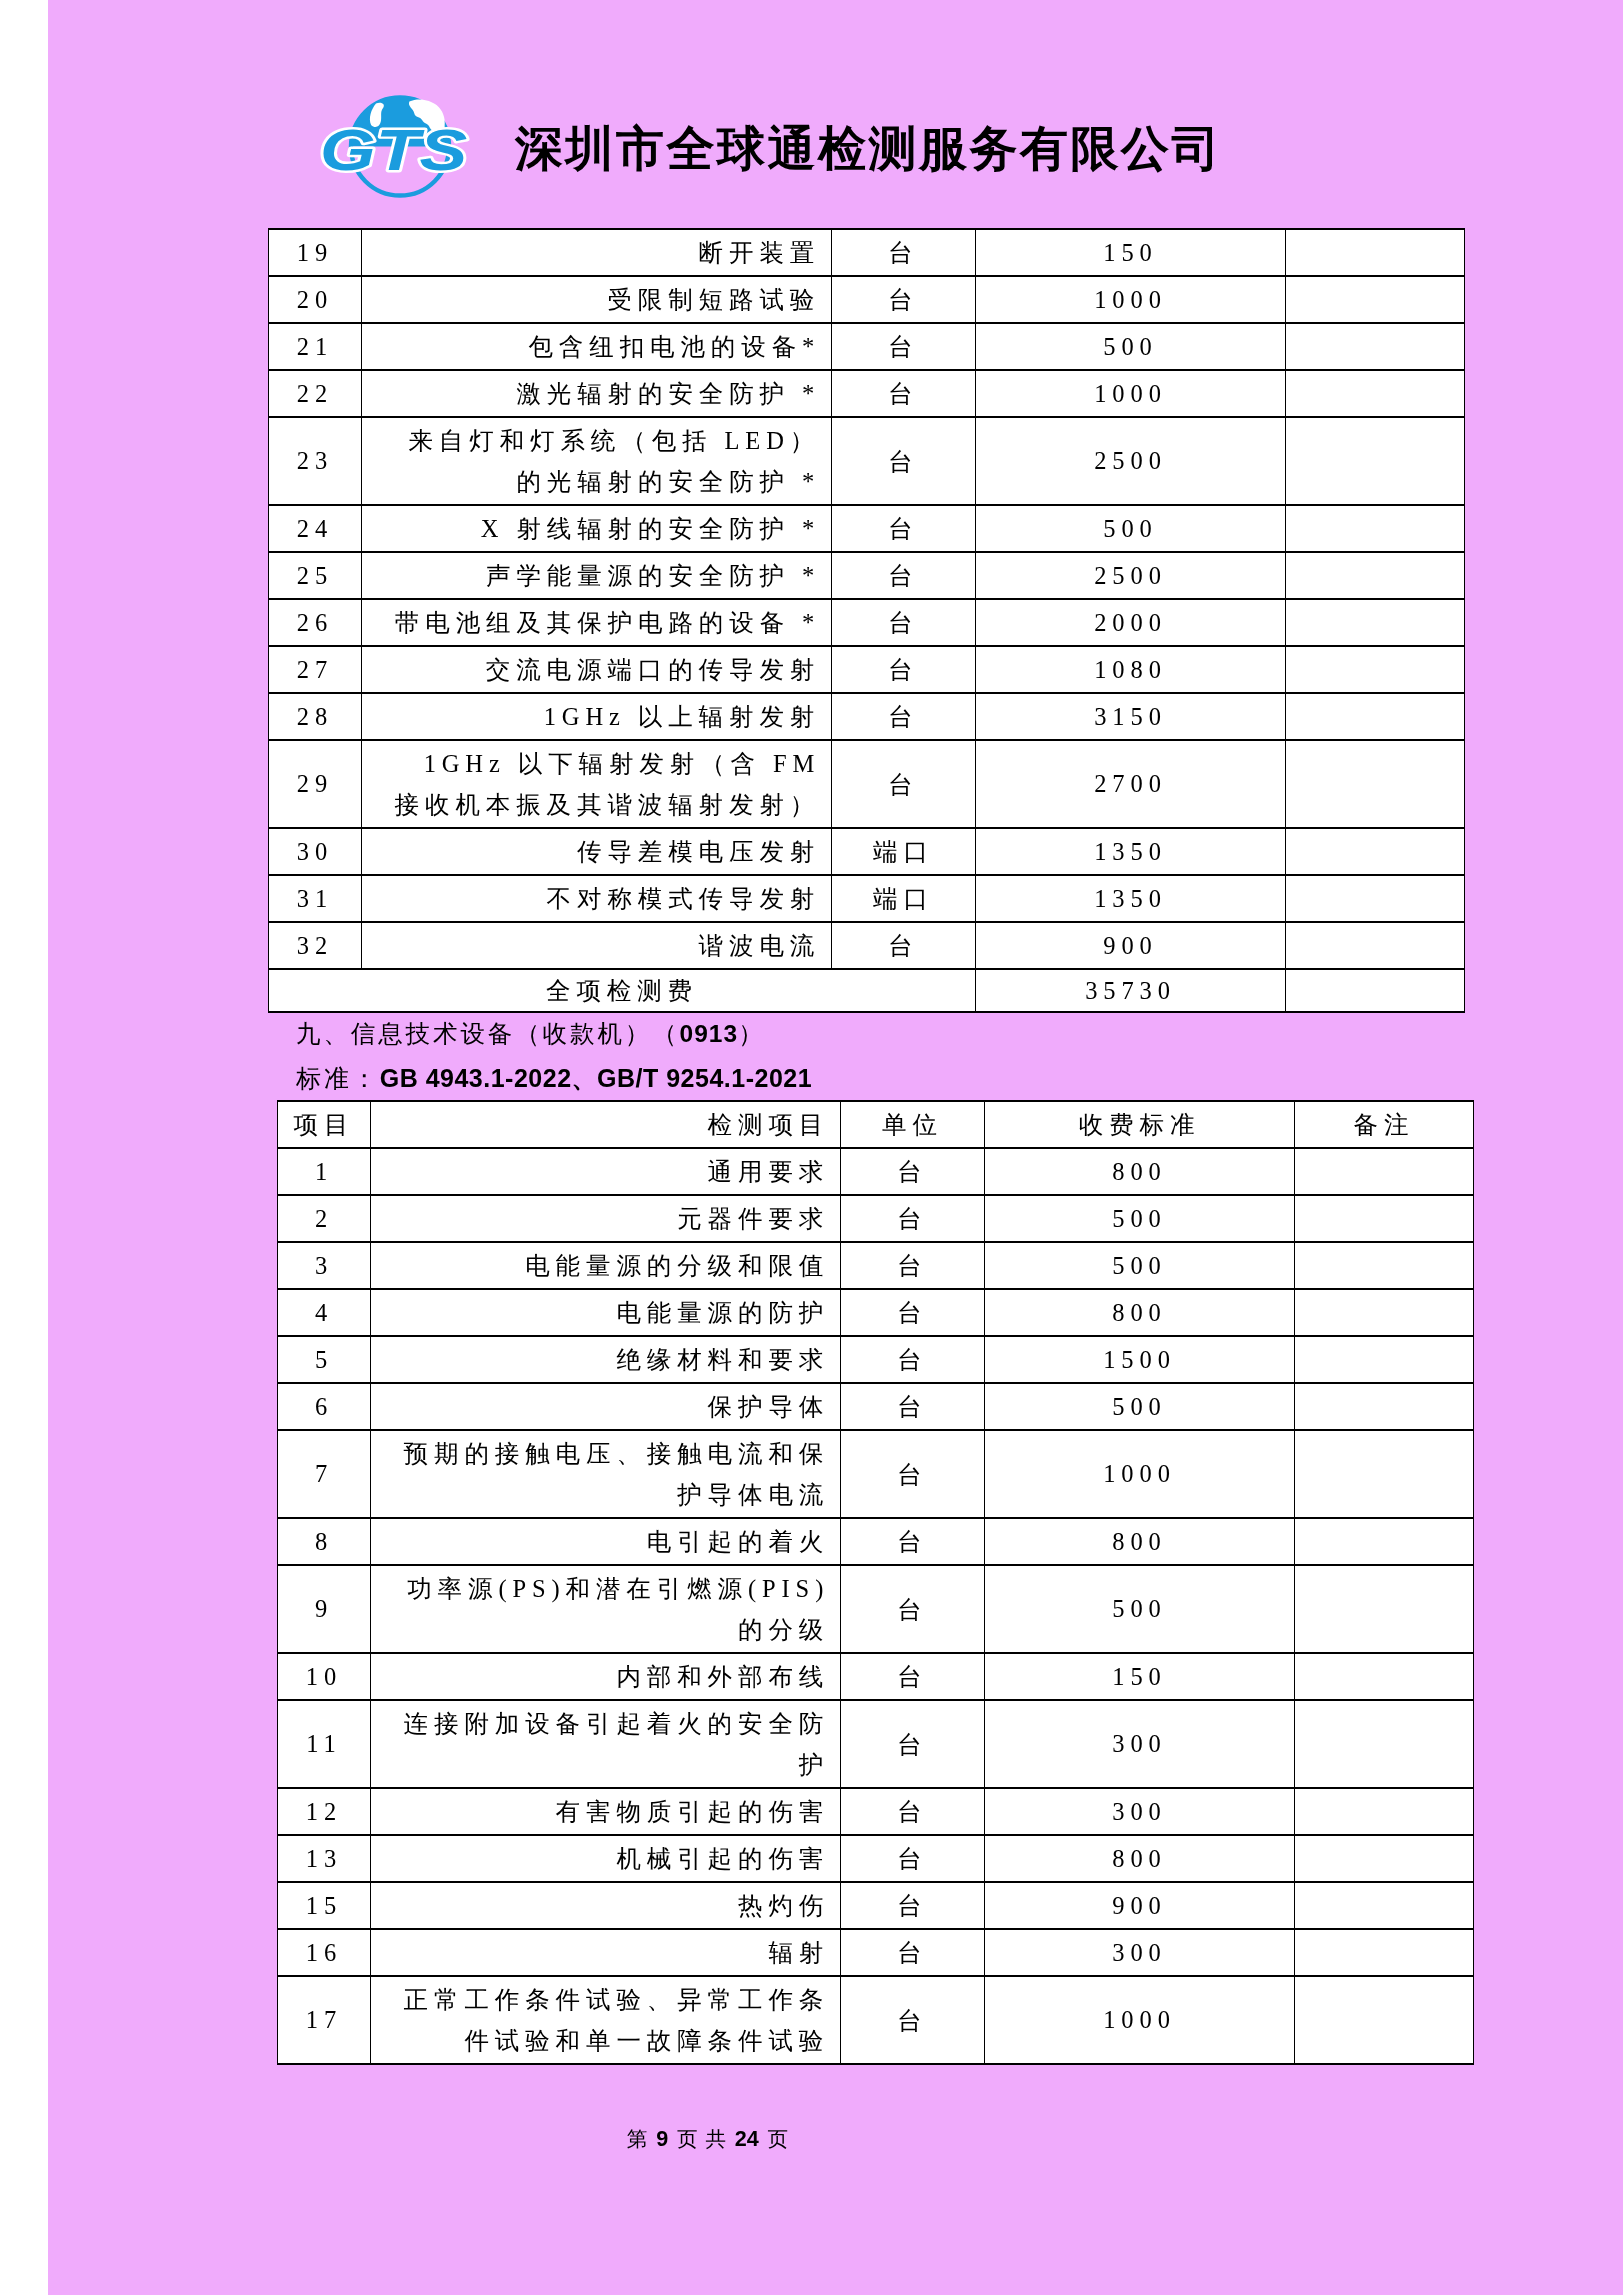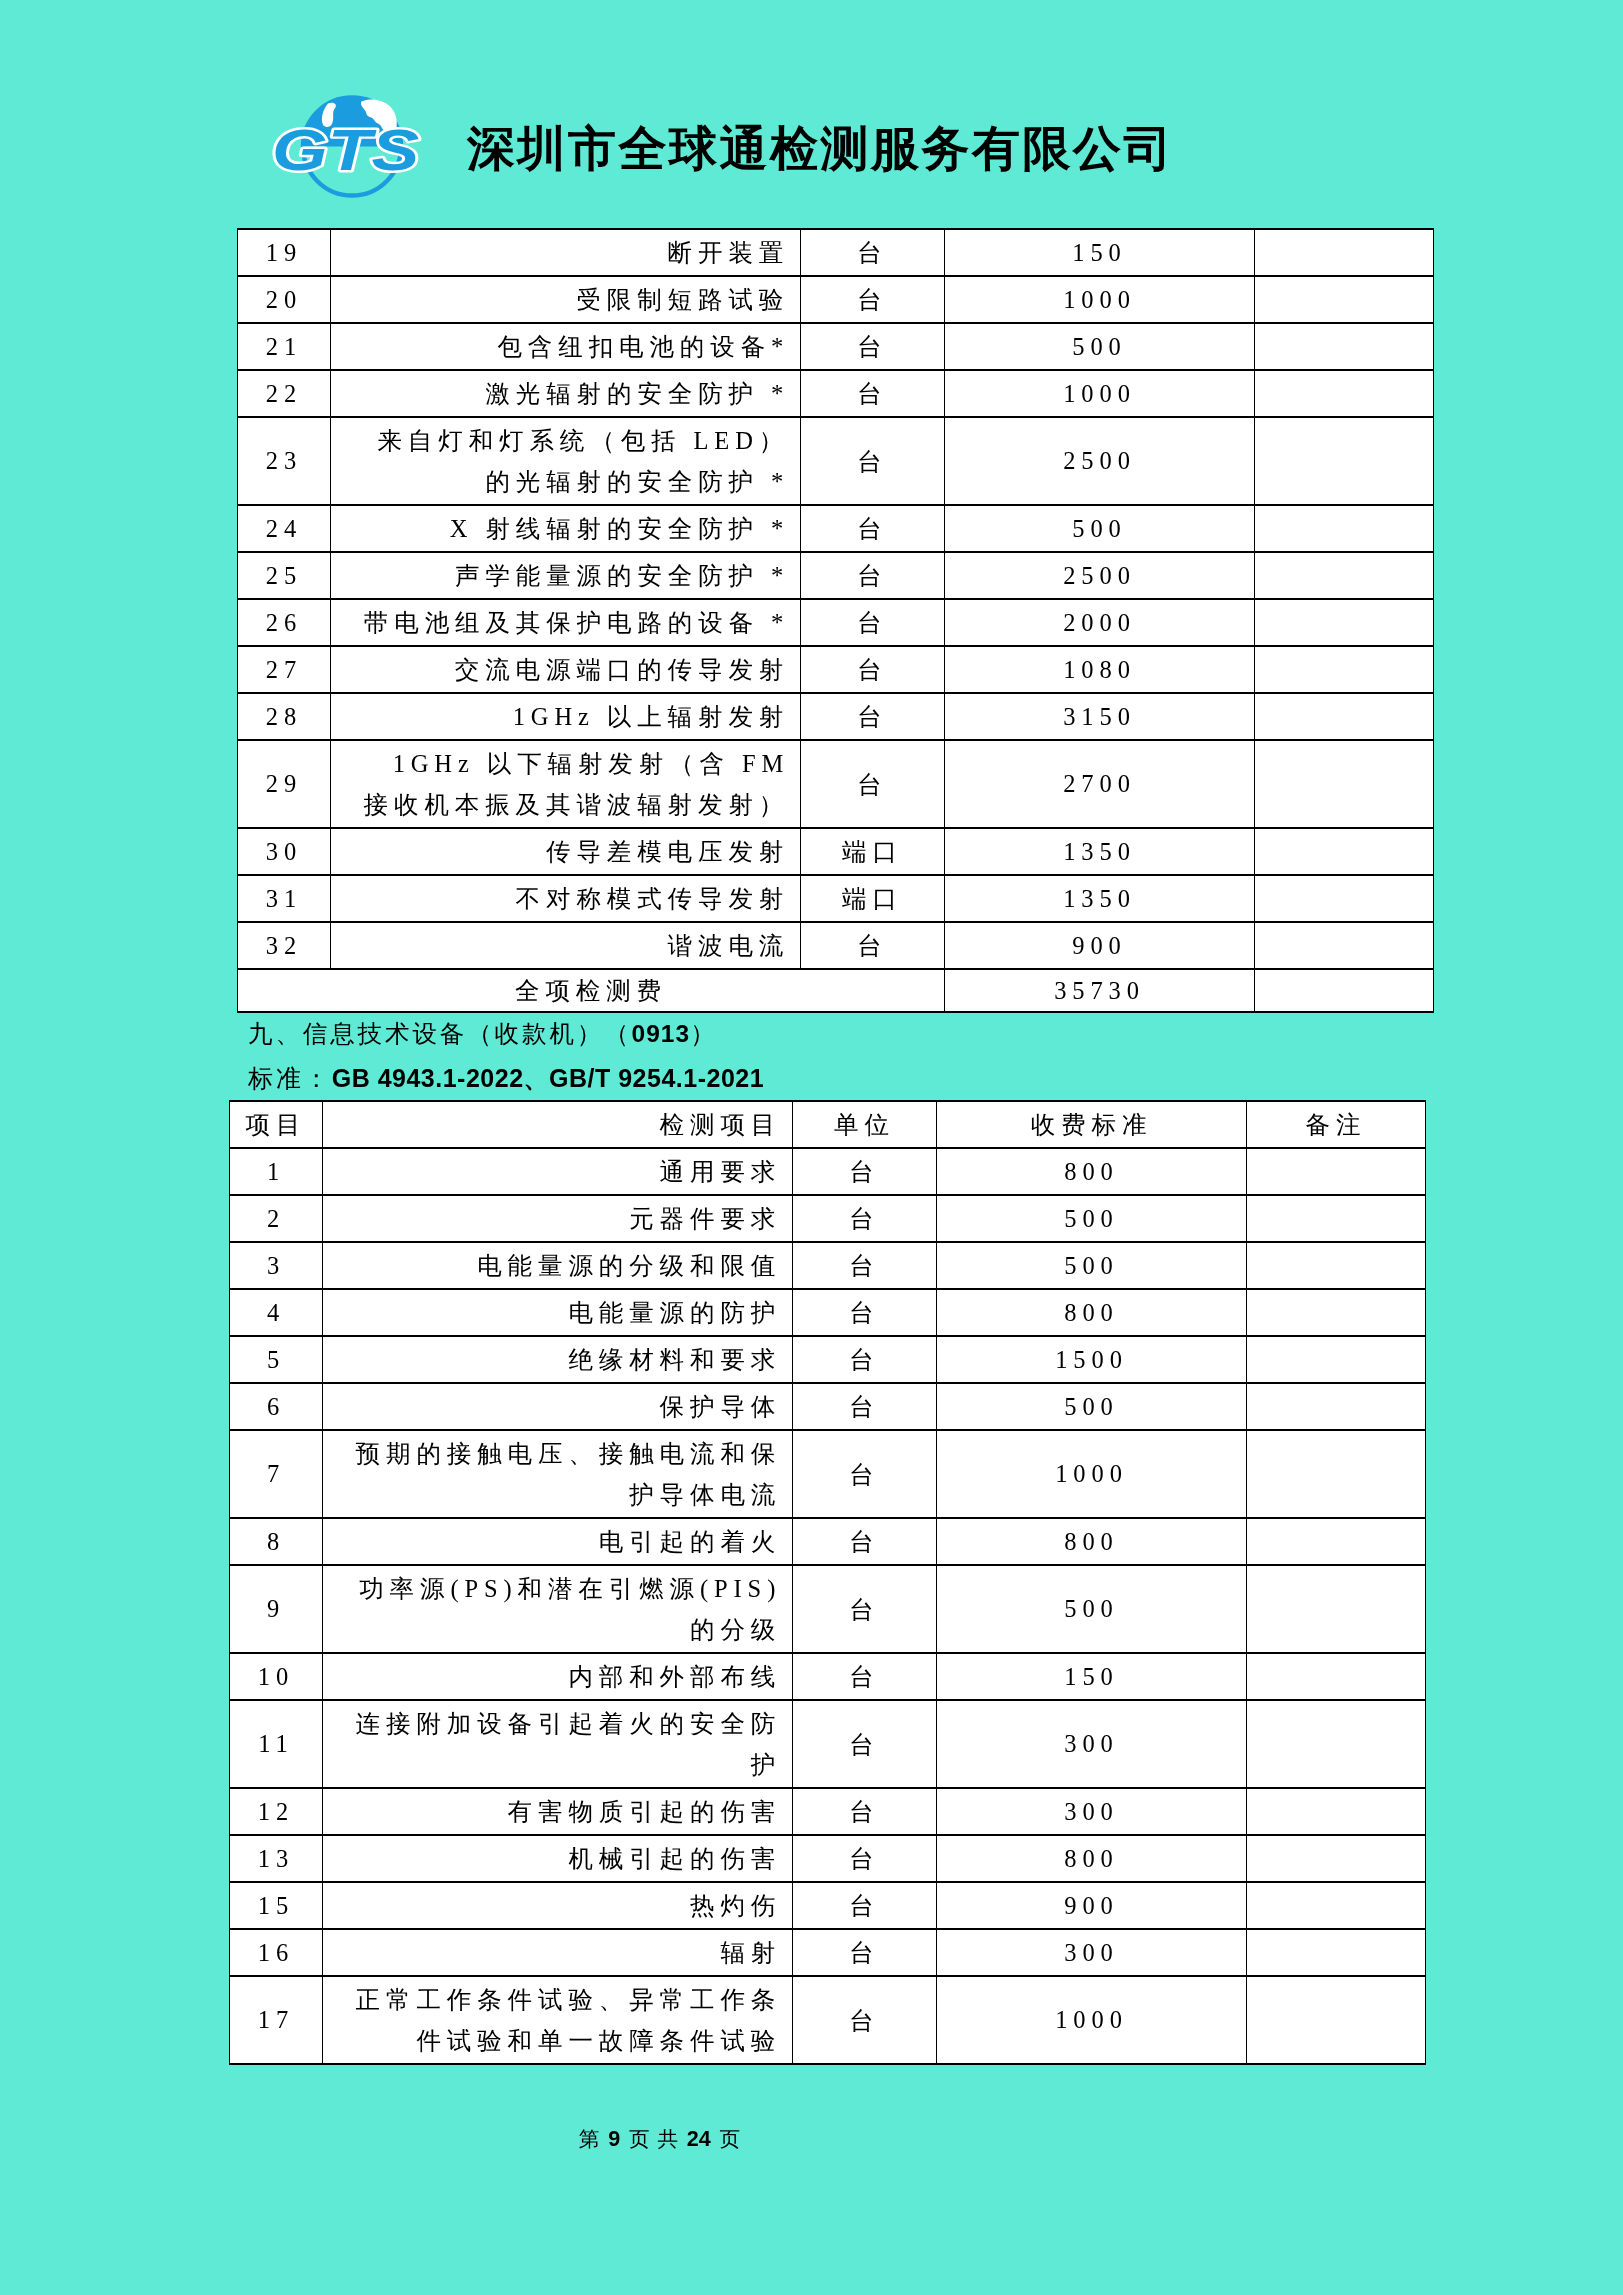--- a/index.html
+++ b/index.html
@@ -1,38 +1,38 @@
 <!DOCTYPE html>
 <html style="font-size:7.9px"><head>
 <meta charset="utf-8">
 <style>
   html,body{margin:0;padding:0;background:#fff;}
   body{
     width:1623px;height:2295px;position:relative;
     font-family:"Liberation Serif","DejaVu Serif",serif;color:#000;
   }
-  .page{position:absolute;inset:0;background:#5eead4;}
+  .page{position:absolute;inset:0;background:#f0abfc;margin-left:48px;}
 
   
   .logo-svg{position:absolute;left:265px;top:73px;}
   .company-name{
     position:absolute;left:467px;top:117px;
     font-size:48px;font-weight:bold;letter-spacing:2.5px;white-space:nowrap;
   }
 
   
   .tbl{border-collapse:collapse;table-layout:fixed;width:1196px;background:#fff;}
   .tbl td,.tbl th{
     border:1.5px solid #000;border-top-width:2.5px;border-bottom-width:2.5px;
     height:41px;padding:0;font-size:24.5px;font-weight:normal;
     letter-spacing:5.9px;vertical-align:middle;overflow:hidden;
   }
   .tbl .item{text-align:right;padding:2px 10.8px 2px 23.6px;line-height:41px;}
   .tbl .no,.tbl .unit,.tbl .fee,.tbl .note,.tbl .total-label{text-align:center;}
-  #table1{position:absolute;left:237px;top:228px;}
+  #table1{position:absolute;left:220px;top:228px;}
   #table2{position:absolute;left:229px;top:1100px;}
 
   
   .section-title{position:absolute;left:248px;top:1017px;font-size:24.5px;letter-spacing:2.9px;white-space:nowrap;}
   .section-title .code{font-family:"Liberation Sans","DejaVu Sans",sans-serif;font-weight:bold;letter-spacing:1px;}
   .standard-line{position:absolute;left:248px;top:1062px;font-size:25px;white-space:nowrap;}
   .standard-line .std-label{letter-spacing:2.9px;}
   .standard-line .std-value{font-family:"Liberation Sans","DejaVu Sans",sans-serif;font-weight:bold;letter-spacing:0.5px;}
 
   

